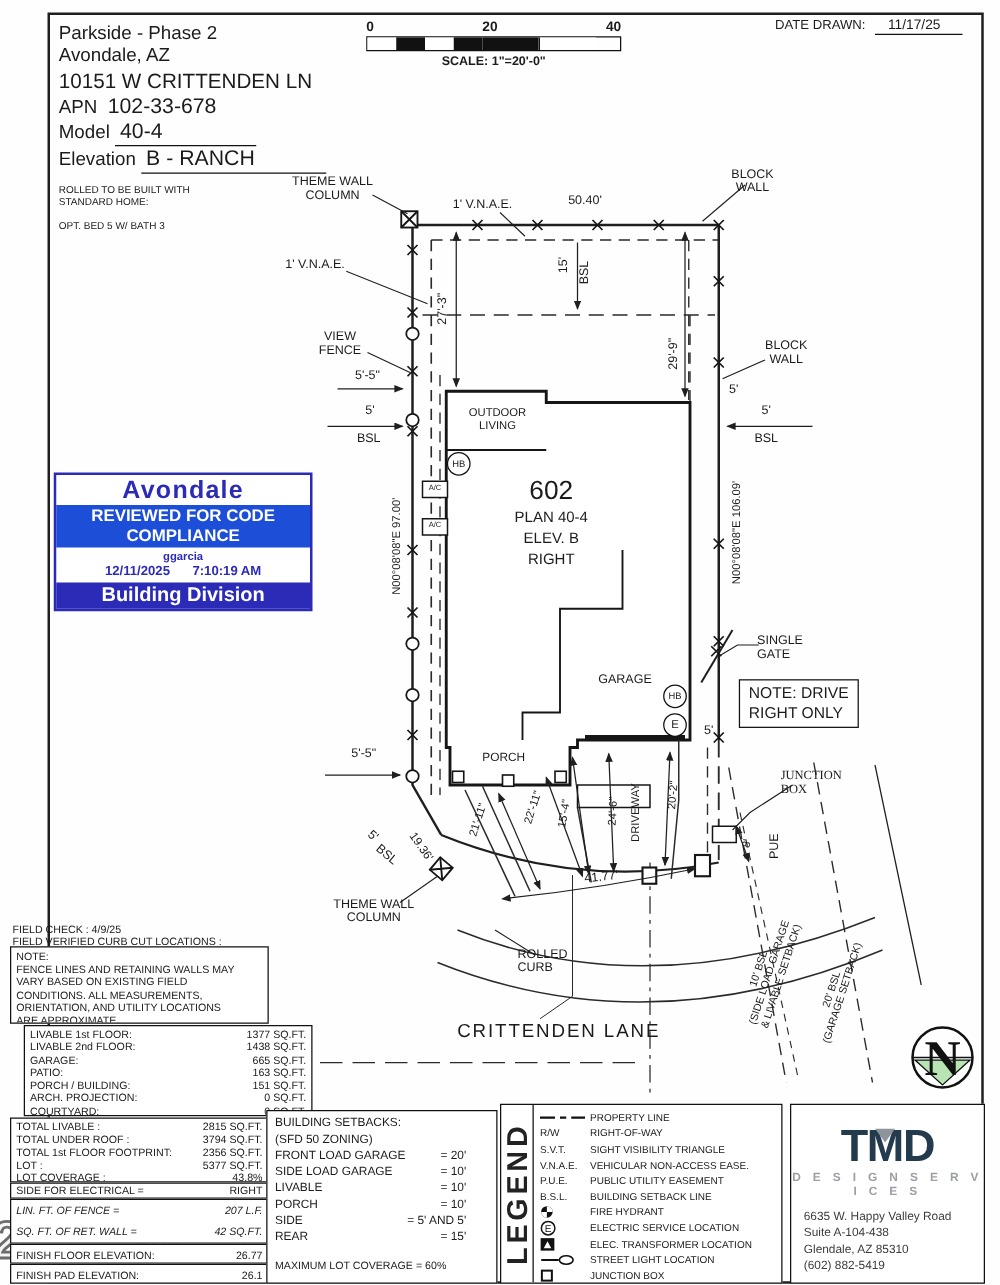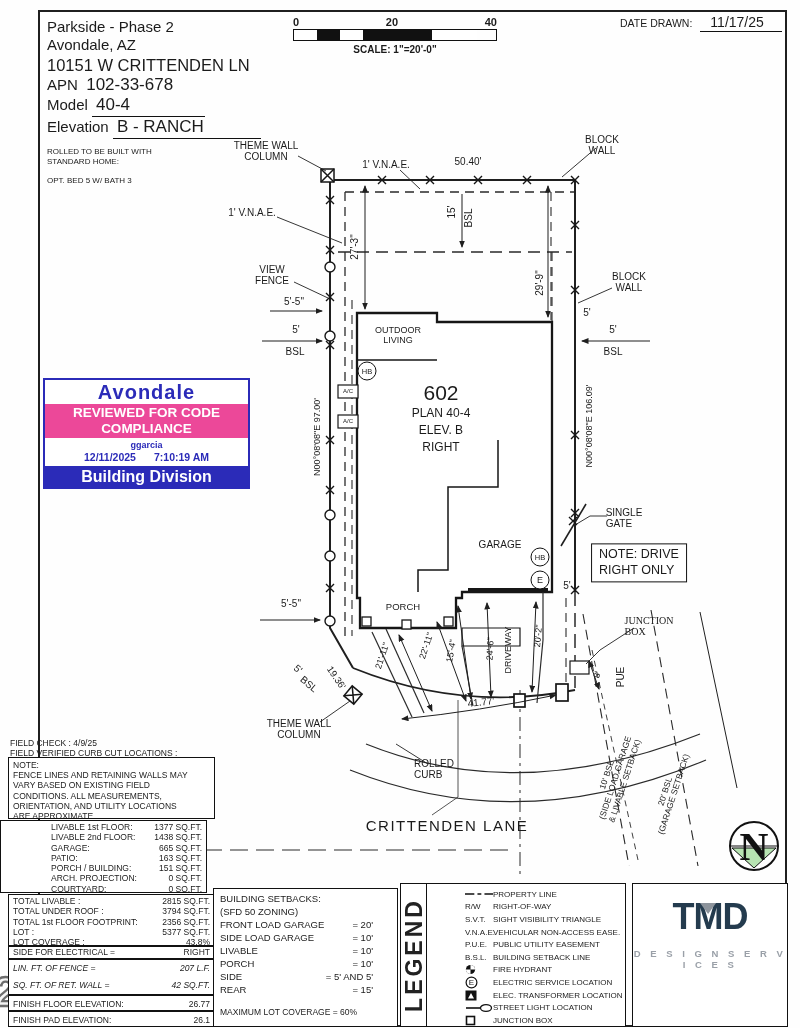--- a/index.html
+++ b/index.html
@@ -9,31 +9,31 @@
   
   .hdr{position:absolute;left:47px;top:18px;line-height:1.22;}
   .hdr .l1{font-size:15px;}
   .hdr .big{font-size:16.5px;}
   .hdr .num{font-size:17px;}
   .hdr .u{display:inline-block;border-bottom:1.7px solid #111;font-size:17px;padding:0 14px 0 4px;}
   .hdr .small{font-size:8px;line-height:1.3;}
   .sp8{height:8px;}
   
   .dated{position:absolute;left:620px;top:14px;font-size:10.5px;}
-  .dated .dval{display:inline-block;border-bottom:1.3px solid #111;font-size:14px;padding:0 18px 1px 10px;margin-left:8px;}
+  .dated .dval{display:inline-block;border-bottom:1.3px solid #111;font-size:11px;padding:0 18px 1px 10px;margin-left:8px;}
   
   .scalebar{position:absolute;left:293px;top:16px;width:204px;}
   .sb-ticks{display:flex;justify-content:space-between;font-size:11px;font-weight:bold;padding:0 0 1px 0;}
   .sb-bar{display:flex;height:10px;border:1.6px solid #111;}
   .sb-bar i{display:block;height:100%;}
   .sb-cap{text-align:center;font-size:10px;font-weight:bold;margin-top:3px;}
   
   .stamp{position:absolute;left:43px;top:378px;width:207px;border:2.5px solid #2b2bb8;background:#fff;box-sizing:border-box;text-align:center;}
   .stamp .logo{color:#2b2bb8;font-weight:bold;font-size:20px;letter-spacing:1px;line-height:24px;}
-  .stamp .bar{background:#ec4899;color:#fff;font-weight:bold;font-size:13.5px;line-height:16px;padding:1px 0;}
+  .stamp .bar{background:#1d4ed8;color:#fff;font-weight:bold;font-size:13.5px;line-height:16px;padding:1px 0;}
   .stamp .who{color:#2b2bb8;font-weight:bold;font-size:9px;line-height:11px;padding-top:2px;}
   .stamp .dt{color:#2b2bb8;font-weight:bold;font-size:10.5px;line-height:13px;display:flex;justify-content:center;gap:18px;padding-bottom:2px;}
   .stamp .div{background:#2b2bb8;color:#fff;font-weight:bold;font-size:16px;line-height:21px;}
   
   #plan-svg{position:absolute;left:0;top:0;}
   #plan-labels{position:absolute;left:0;top:0;width:800px;height:1028px;pointer-events:none;}
   .plab{position:absolute;white-space:pre-line;text-align:center;line-height:1.1;color:#1b1b1b;}
   .plab.left{text-align:left;}
   .plab.circ{border:1.4px solid #111;border-radius:50%;width:17px;height:17px;display:flex;align-items:center;justify-content:center;background:#fff;line-height:1;}
   .plab.framed{border:1.8px solid #111;padding:3px 7px;background:#fff;line-height:1.25;}
@@ -48,27 +48,27 @@
   .sb-box{padding:3px 6px;font-size:9.5px;line-height:13px;}
   .sb-box .ttl{white-space:pre-line;}
   .sb-box .trow{padding:0 18px 0 0;line-height:13px;}
   .sb-max{position:absolute;left:6px;bottom:7px;font-size:8.5px;}
   
   .leg-box{display:flex;}
   .leg-side{width:25px;border-right:1.8px solid #111;position:relative;}
   .leg-side span{position:absolute;left:50%;top:50%;transform:translate(-50%,-50%) rotate(-90deg);font-size:23px;font-weight:bold;letter-spacing:3px;color:#222;}
   .leg-items{flex:1;padding:4px 0 0 5px;}
   .leg-row{display:flex;align-items:center;height:12.6px;}
-  .leg-sym{width:28px;display:flex;align-items:center;font-size:8px;flex-shrink:0;margin-left:33px;}
+  .leg-sym{width:40px;display:flex;align-items:center;font-size:8px;flex-shrink:0;}
   .leg-desc{font-size:8px;}
   
   .tmd-box{text-align:center;}
   .tmd-logo{position:relative;display:inline-block;margin-top:14px;font-size:36px;font-weight:bold;color:#243b4e;letter-spacing:-1px;font-family:"Liberation Sans",sans-serif;line-height:38px;}
   .tmd-tri{position:absolute;left:50%;top:5px;transform:translateX(-62%);width:0;height:0;border-left:8px solid transparent;border-right:8px solid transparent;border-top:11px solid #8d949c;}
-  .tmd-tag{font-size:9.5px;letter-spacing:3.5px;color:#9aa0a8;font-weight:bold;margin-top:12px;}
+  .tmd-tag{font-size:9.5px;letter-spacing:3.5px;color:#9aa0a8;font-weight:bold;margin-top:1px;}
   .tmd-addr{text-align:left;padding:8px 0 0 10px;font-size:9.5px;line-height:1.38;color:#3c3c3c;}
   
   .wm{position:absolute;left:-6px;top:968px;font-size:42px;font-weight:bold;letter-spacing:0px;
       color:rgba(130,130,130,0.08);-webkit-text-stroke:2.3px #5a5a5a;opacity:.88;pointer-events:none;}
 </style>
 </head>
 <body>
 
 <div class="sheet">
 
@@ -329,21 +329,21 @@
 
   <div class="box" style="left:8px;top:757px;width:207px;height:62px;">
     <div class="notebody">NOTE:
 FENCE LINES AND RETAINING WALLS MAY
 VARY BASED ON EXISTING FIELD
 CONDITIONS.  ALL MEASUREMENTS,
 ORIENTATION, AND UTILITY LOCATIONS
 ARE APPROXIMATE.</div>
   </div>
 
-  <div class="box" style="left:0;top:820px;width:207px;height:73px;padding-top:1px;padding-left:46px;">
+  <div class="box" style="left:19px;top:820px;width:231px;height:73px;padding-top:1px;">
       <div class="trow">
         <span>LIVABLE 1st FLOOR:</span>
         <span>1377  SQ.FT.</span>
       </div>
       <div class="trow">
         <span>LIVABLE 2nd FLOOR:</span>
         <span>1438  SQ.FT.</span>
       </div>
       <div class="trow">
         <span>GARAGE:</span>
@@ -526,20 +526,26 @@
             </svg>
           </span>
           <span class="leg-desc">JUNCTION BOX</span>
         </div>
       </div>
   </div>
 
   <div class="box tmd-box" style="left:632px;top:883px;width:156px;height:144px;">
     <div class="tmd-logo"><span>TMD</span><i class="tmd-tri"></i></div>
     <div class="tmd-tag">D E S I G N   S E R V I C E S</div>
+    <div class="tmd-addr">
+      <div>6635 W. Happy Valley Road</div>
+      <div>Suite A-104-438</div>
+      <div>Glendale, AZ 85310</div>
+      <div>(602) 882-5419</div>
+    </div>
   </div>
 
   <svg style="position:absolute;left:726px;top:818px;" width="56" height="56">
     <circle cx="28" cy="28" r="24" fill="none" stroke="#111" stroke-width="2"></circle>
     <polygon id="np-green" points="6,30 50,30 28,50" stroke="#111" stroke-width="1" fill="#b7e4b2"></polygon>
     <line x1="4" y1="28" x2="52" y2="28" stroke="#111" stroke-width="1.2"></line>
     <text x="28" y="42" text-anchor="middle" font-family="Liberation Serif, serif" font-size="40" font-weight="bold" fill="#111">N</text>
   </svg>
 
 </div>

